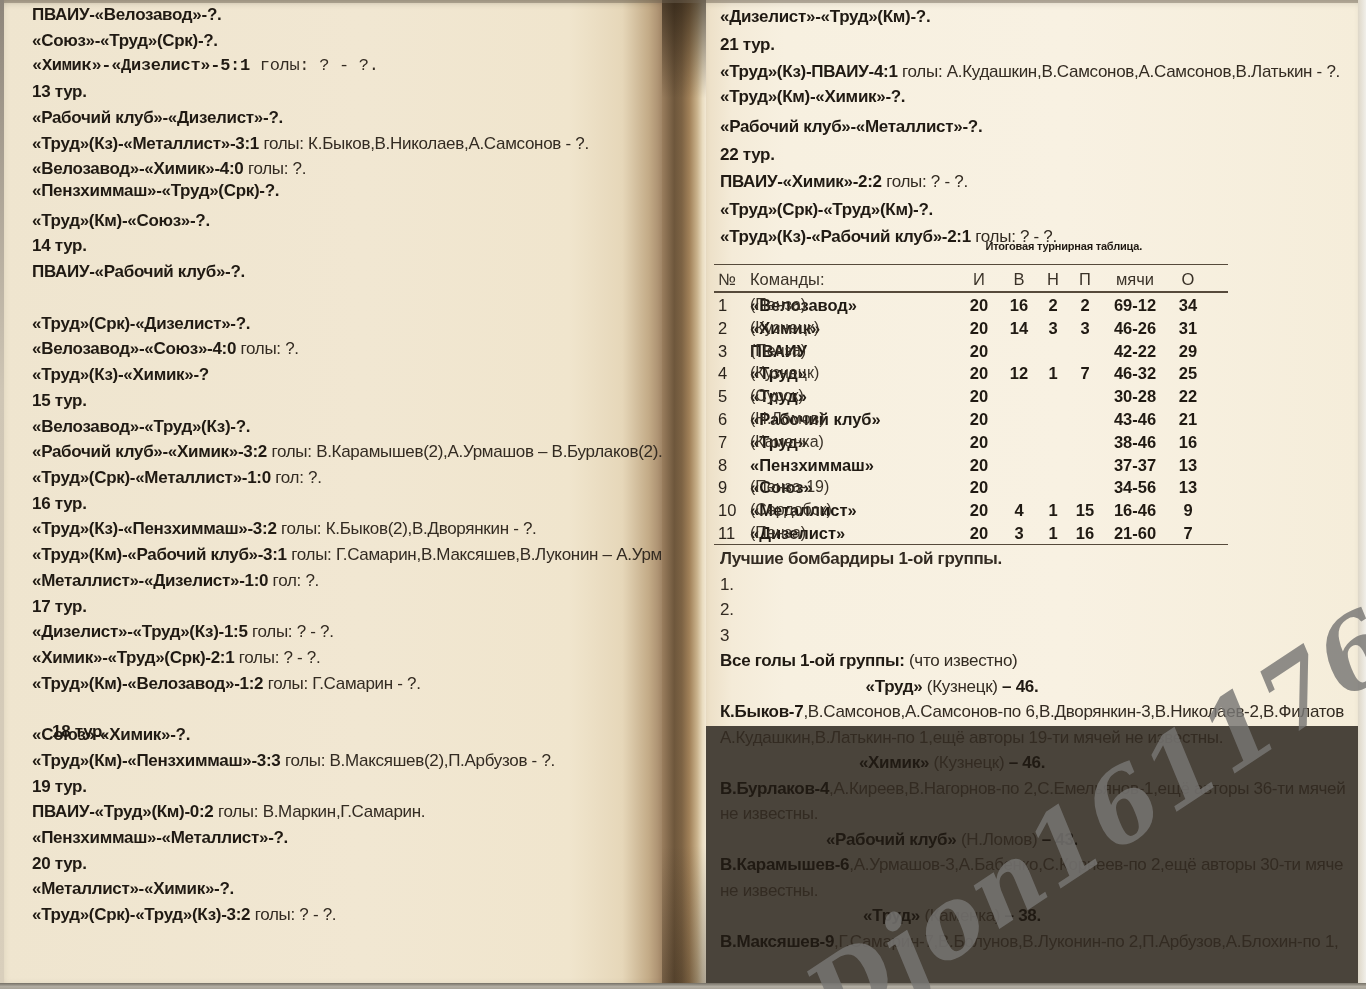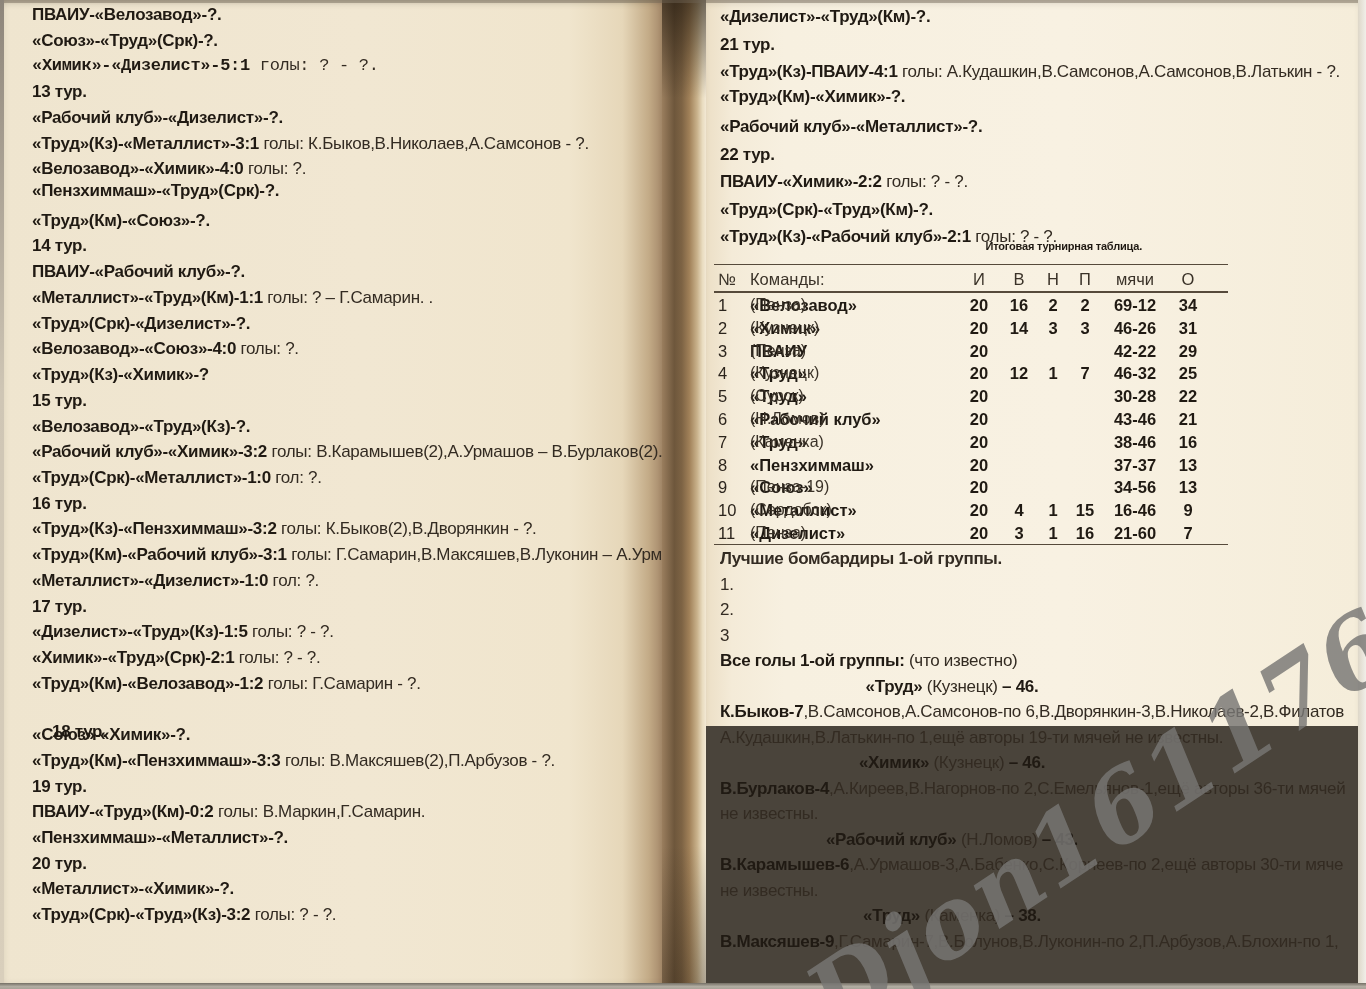--- a/index.html
+++ b/index.html
@@ -95,21 +95,20 @@
         <div class="line" style="top: 30.72px;"><span class="bld">«Союз»-«Труд»(Срк)-?.</span><span></span></div>
         <div class="line" style="top: 56.44px; font-family: Liberation Mono, monospace;"><span class="bld">«Химик»-«Дизелист»-5:1</span><span> голы: ? - ?.</span></div>
         <div class="line" style="top: 82.16px;"><span class="bld">13 тур.</span><span></span></div>
         <div class="line" style="top: 107.88px;"><span class="bld">«Рабочий клуб»-«Дизелист»-?.</span><span></span></div>
         <div class="line" style="top: 133.6px;"><span class="bld">«Труд»(Кз)-«Металлист»-3:1</span><span> голы: К.Быков,В.Николаев,А.Самсонов - ?.</span></div>
         <div class="line" style="top: 159.32px;"><span class="bld">«Велозавод»-«Химик»-4:0</span><span> голы: ?.</span></div>
         <div class="line" style="top: 181px;"><span class="bld">«Пензхиммаш»-«Труд»(Срк)-?.</span><span></span></div>
         <div class="line" style="top: 210.76px;"><span class="bld">«Труд»(Км)-«Союз»-?.</span><span></span></div>
         <div class="line" style="top: 236.48px;"><span class="bld">14 тур.</span><span></span></div>
         <div class="line" style="top: 262.2px;"><span class="bld">ПВАИУ-«Рабочий клуб»-?.</span><span></span></div>
-        <div class="line" style="top: 287.92px;"><span class="bld">«Металлист»-«Труд»(Км)-1:1</span><span> голы: ? – Г.Самарин. .</span></div>
         <div class="line" style="top: 313.64px;"><span class="bld">«Труд»(Срк)-«Дизелист»-?.</span><span></span></div>
         <div class="line" style="top: 339.36px;"><span class="bld">«Велозавод»-«Союз»-4:0</span><span> голы: ?.</span></div>
         <div class="line" style="top: 365.08px;"><span class="bld">«Труд»(Кз)-«Химик»-?</span><span></span></div>
         <div class="line" style="top: 390.8px;"><span class="bld">15 тур.</span><span></span></div>
         <div class="line" style="top: 416.52px;"><span class="bld">«Велозавод»-«Труд»(Кз)-?.</span><span></span></div>
         <div class="line" style="top: 442.24px;"><span class="bld">«Рабочий клуб»-«Химик»-3:2</span><span> голы: В.Карамышев(2),А.Урмашов – В.Бурлаков(2).</span></div>
         <div class="line" style="top: 467.96px;"><span class="bld">«Труд»(Срк)-«Металлист»-1:0</span><span> гол: ?.</span></div>
         <div class="line" style="top: 493.68px;"><span class="bld">16 тур.</span><span></span></div>
         <div class="line" style="top: 519.4px;"><span class="bld">«Труд»(Кз)-«Пензхиммаш»-3:2</span><span> голы: К.Быков(2),В.Дворянкин - ?.</span></div>
         <div class="line" style="top: 545.12px;"><span class="bld">«Труд»(Км)-«Рабочий клуб»-3:1</span><span> голы: Г.Самарин,В.Максяшев,В.Луконин – А.Урмашов.</span></div>

